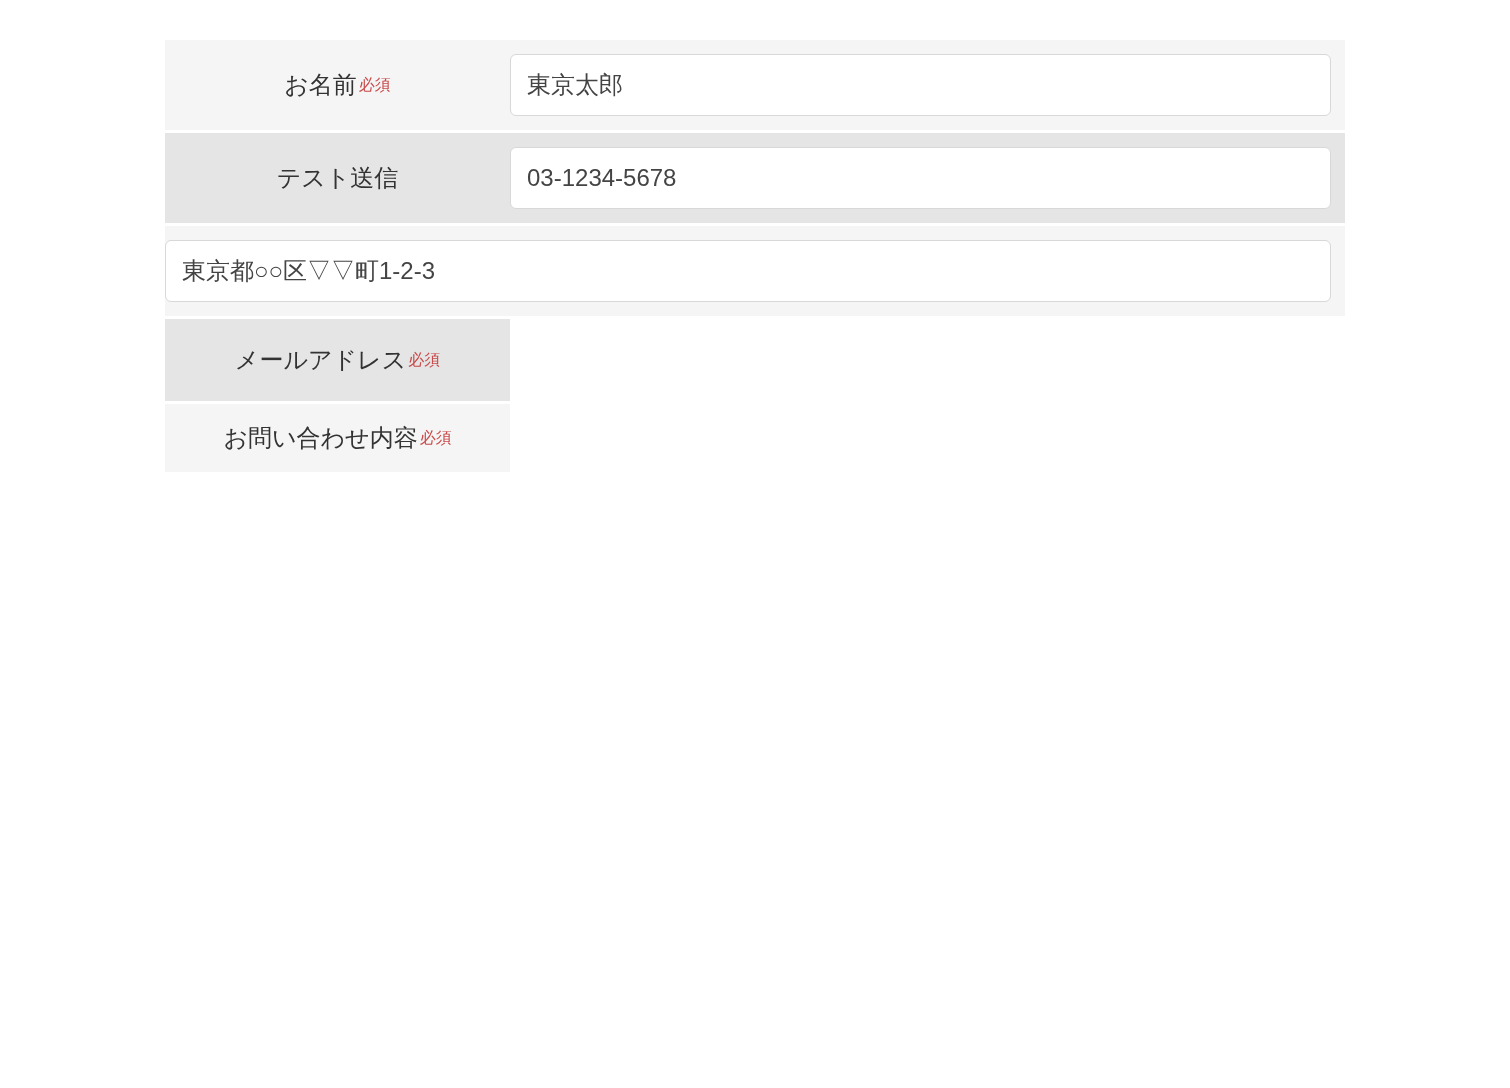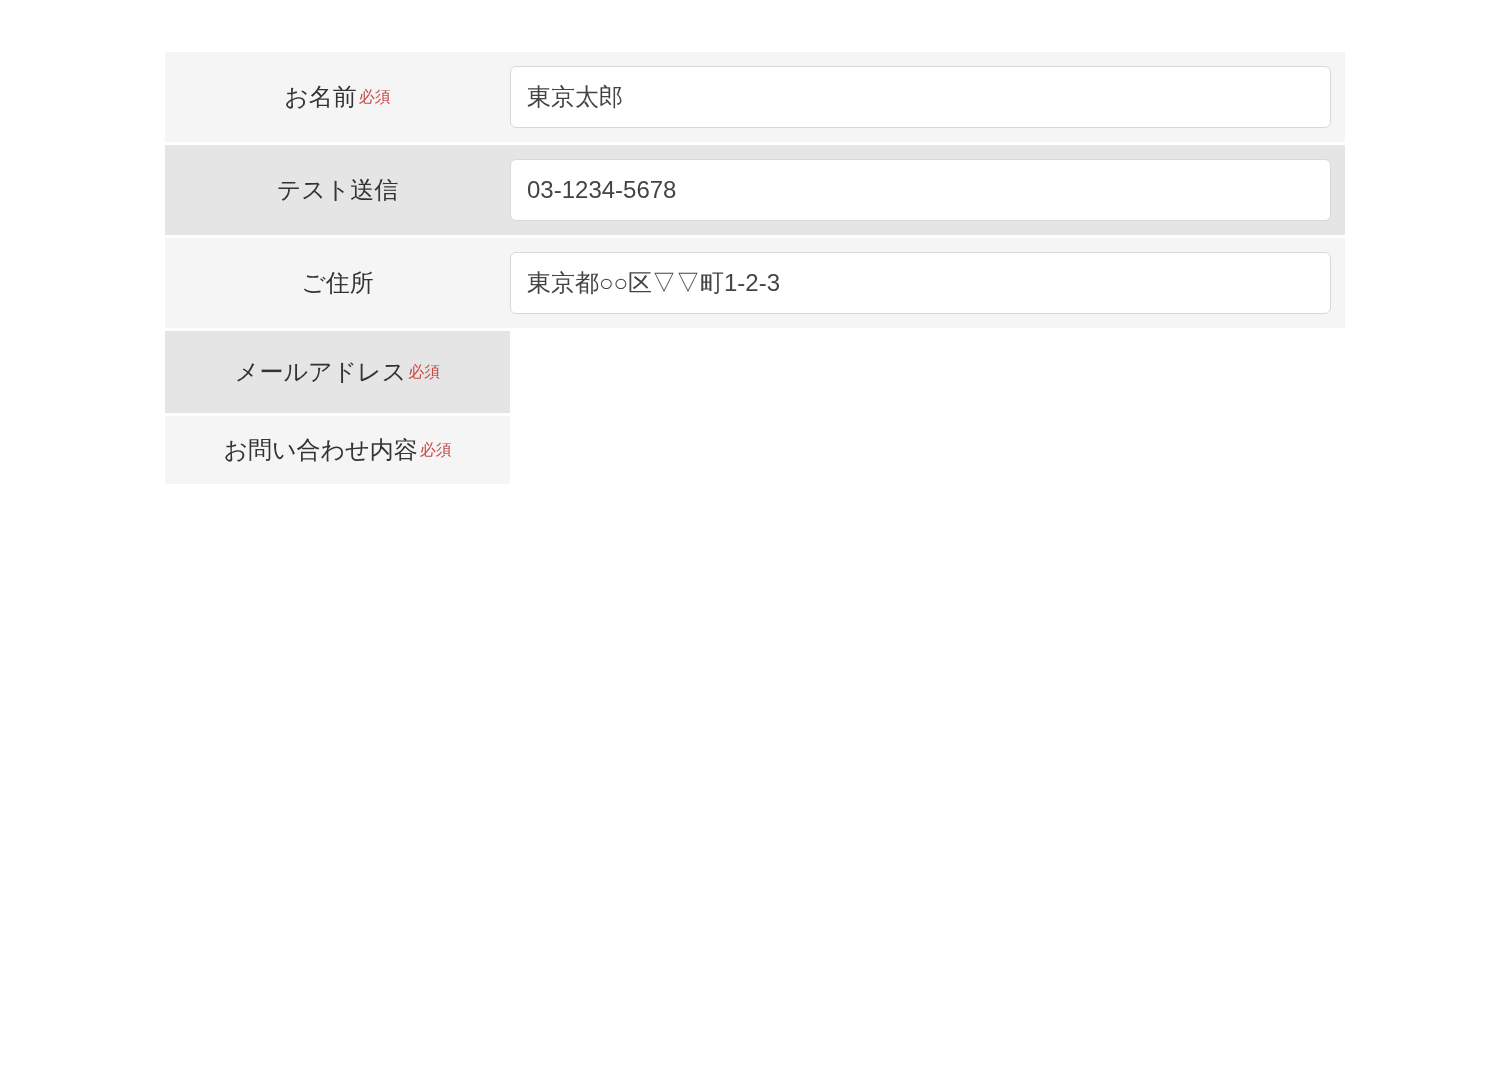--- a/index.html
+++ b/index.html
@@ -7,21 +7,21 @@
       margin: 0;
       padding: 0;
     }
     body {
       font-family: "Hiragino Kaku Gothic ProN", "Hiragino Sans", Meiryo, sans-serif;
       background: #ffffff;
       padding: 40px;
     }
     .form-container {
       width: 1180px;
-      margin: 12px auto;
+      margin: 0 auto;
     }
     .form-row {
       display: flex;
       align-items: stretch;
       border-bottom: 3px solid #ffffff;
     }
     .form-row:nth-child(odd) .label-cell {
       background: #f5f5f5;
     }
     .form-row:nth-child(even) .label-cell {
@@ -120,23 +120,20 @@
   <div class="form-row">
     <div class="label-cell">
       <span>テスト送信</span>
     </div>
     <div class="input-cell">
       <input type="tel" value="03-1234-5678" style="">
     </div>
   </div>
 
   <div class="form-row">
-    <div class="label-cell">
-      <span>ご住所</span>
-    </div>
     <div class="input-cell">
       <input type="text" value="東京都○○区▽▽町1-2-3" style="">
     </div>
   </div>
 
   <div class="form-row">
     <div class="label-cell">
       <span>メールアドレス</span>
         <span class="required">必須</span>
     </div>

